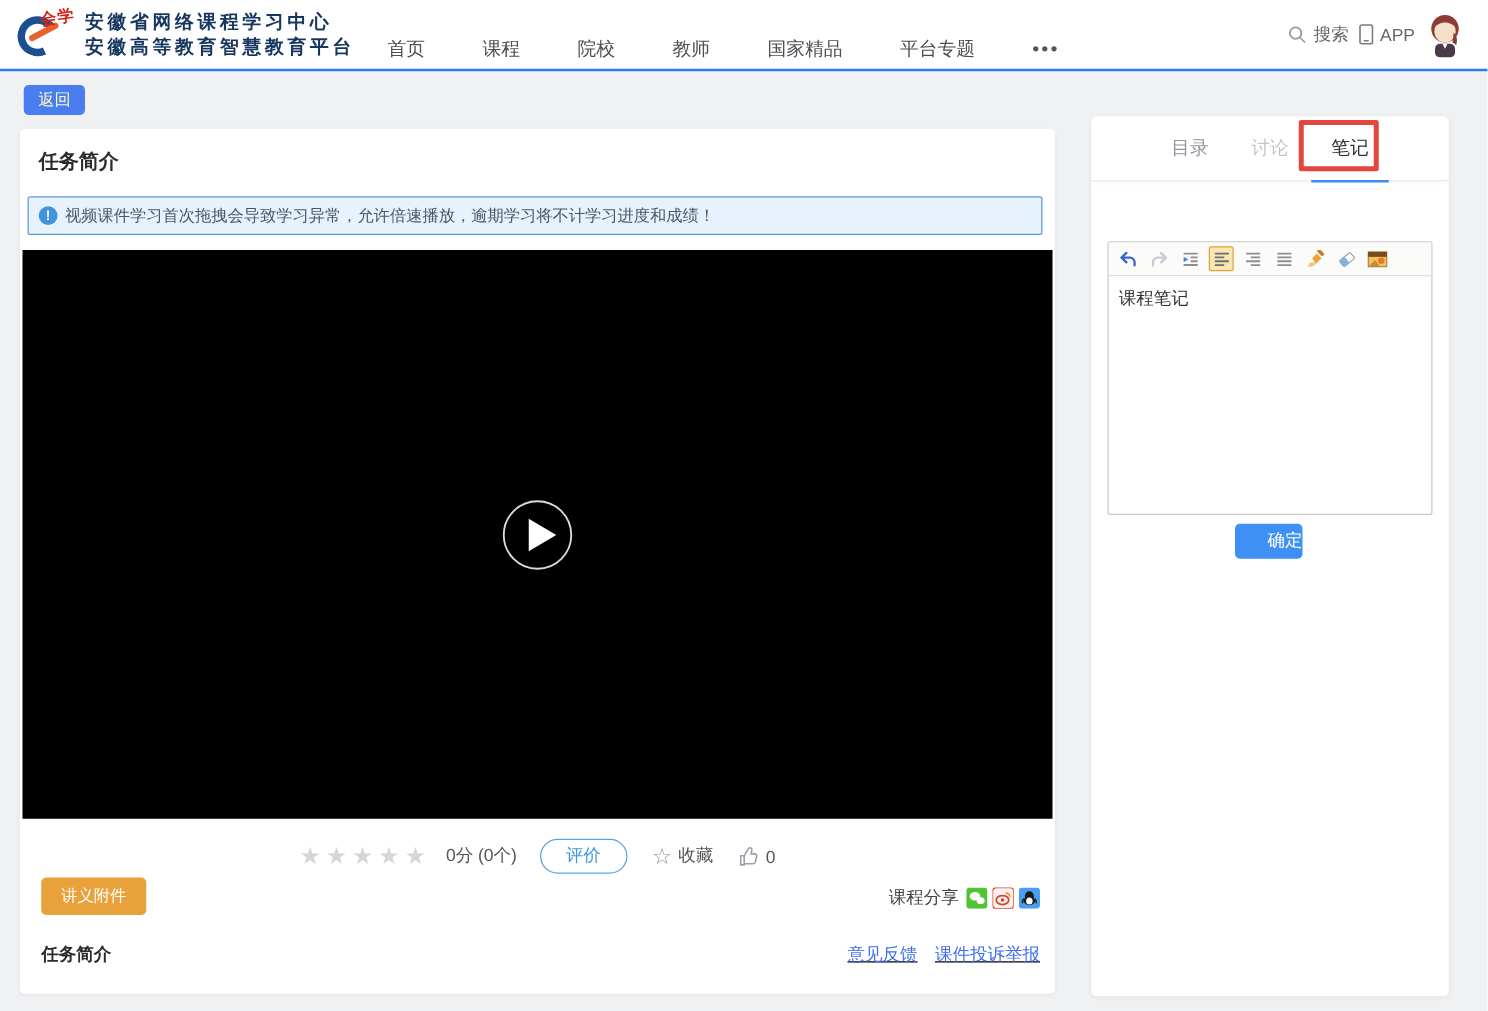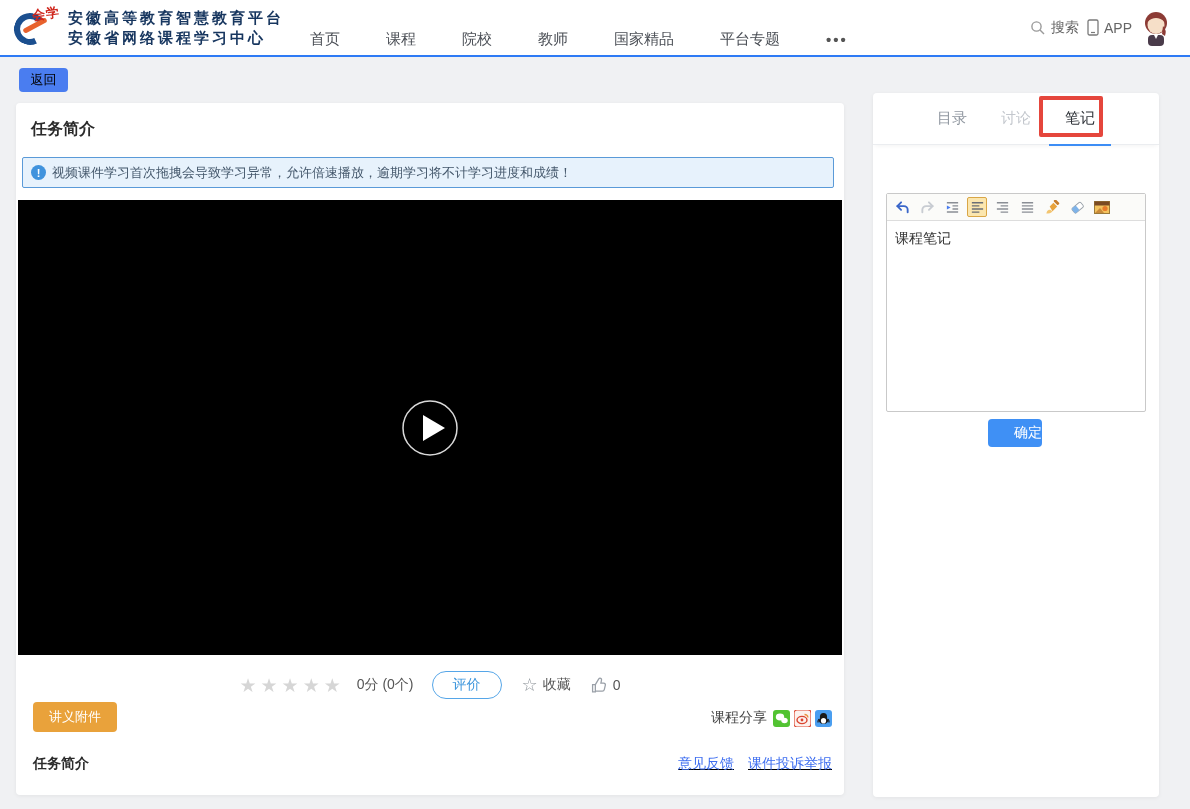--- a/index.html
+++ b/index.html
@@ -21,21 +21,21 @@
   .logo-text { margin-left:14px; color:#17365f; font-weight:bold; font-size:15px; line-height:20px; letter-spacing:3px; }
   .nav { display:flex; align-items:center; margin-left:26px; gap:46px;margin-top:24px; }
   .nav-item { font-size:15px; color:#4a4e55; cursor:pointer; white-space:nowrap; }
   .nav-item.dots { letter-spacing:2px; color:#555; font-weight:bold; }
   .header-right { margin-left:auto; margin-right:18px; display:flex; align-items:center; gap:8px; }
   .hr-item { display:flex; align-items:center; gap:5px; font-size:14px; color:#666; cursor:pointer; }
   .avatar { width:32px; height:36px; }
 
   
   .back-btn { position:absolute; left:19px; top:68px; width:49px; height:24px; background:#4a7df0;
-              color:#000000; font-size:13px; border:none; border-radius:4px; cursor:pointer; }
+              color:#fef9c3; font-size:13px; border:none; border-radius:4px; cursor:pointer; }
 
   
   .main-card { position:absolute; left:16px; top:103px; width:828px; height:692px; background:#fff;
                border-radius:4px; box-shadow:0 1px 4px rgba(0,0,0,0.06); }
   .main-title { position:absolute; left:15px; top:16px; font-size:16px; font-weight:bold; color:#2b2b2b; }
   .notice { position:absolute; left:6px; top:54px; width:812px; height:31px; background:#e7f2fc;
             border:1px solid #5a9ad8; border-radius:2px; display:flex; align-items:center; padding-left:8px; gap:6px; }
   .info-icon { width:15px; height:15px; background:#4093dd; color:#fff; border-radius:50%; font-size:11px;
                font-weight:bold; display:flex; align-items:center; justify-content:center; flex:0 0 auto; }
   .notice-text { font-size:13px; color:#45586c; }
@@ -93,22 +93,22 @@
 <div class="page">
 
   <div class="header">
     <div class="logo-wrap">
       <div class="logo-mark">
         <div class="logo-arc"></div>
         <div class="logo-slash"></div>
         <div class="logo-script">会学</div>
       </div>
       <div class="logo-text">
+        <div>安徽省网络课程学习中心</div>
         <div>安徽高等教育智慧教育平台</div>
-        <div>安徽省网络课程学习中心</div>
       </div>
     </div>
     <div class="nav">
       <span class="nav-item">首页</span>
       <span class="nav-item">课程</span>
       <span class="nav-item">院校</span>
       <span class="nav-item">教师</span>
       <span class="nav-item">国家精品</span>
       <span class="nav-item">平台专题</span>
       <span class="nav-item dots">•••</span>

